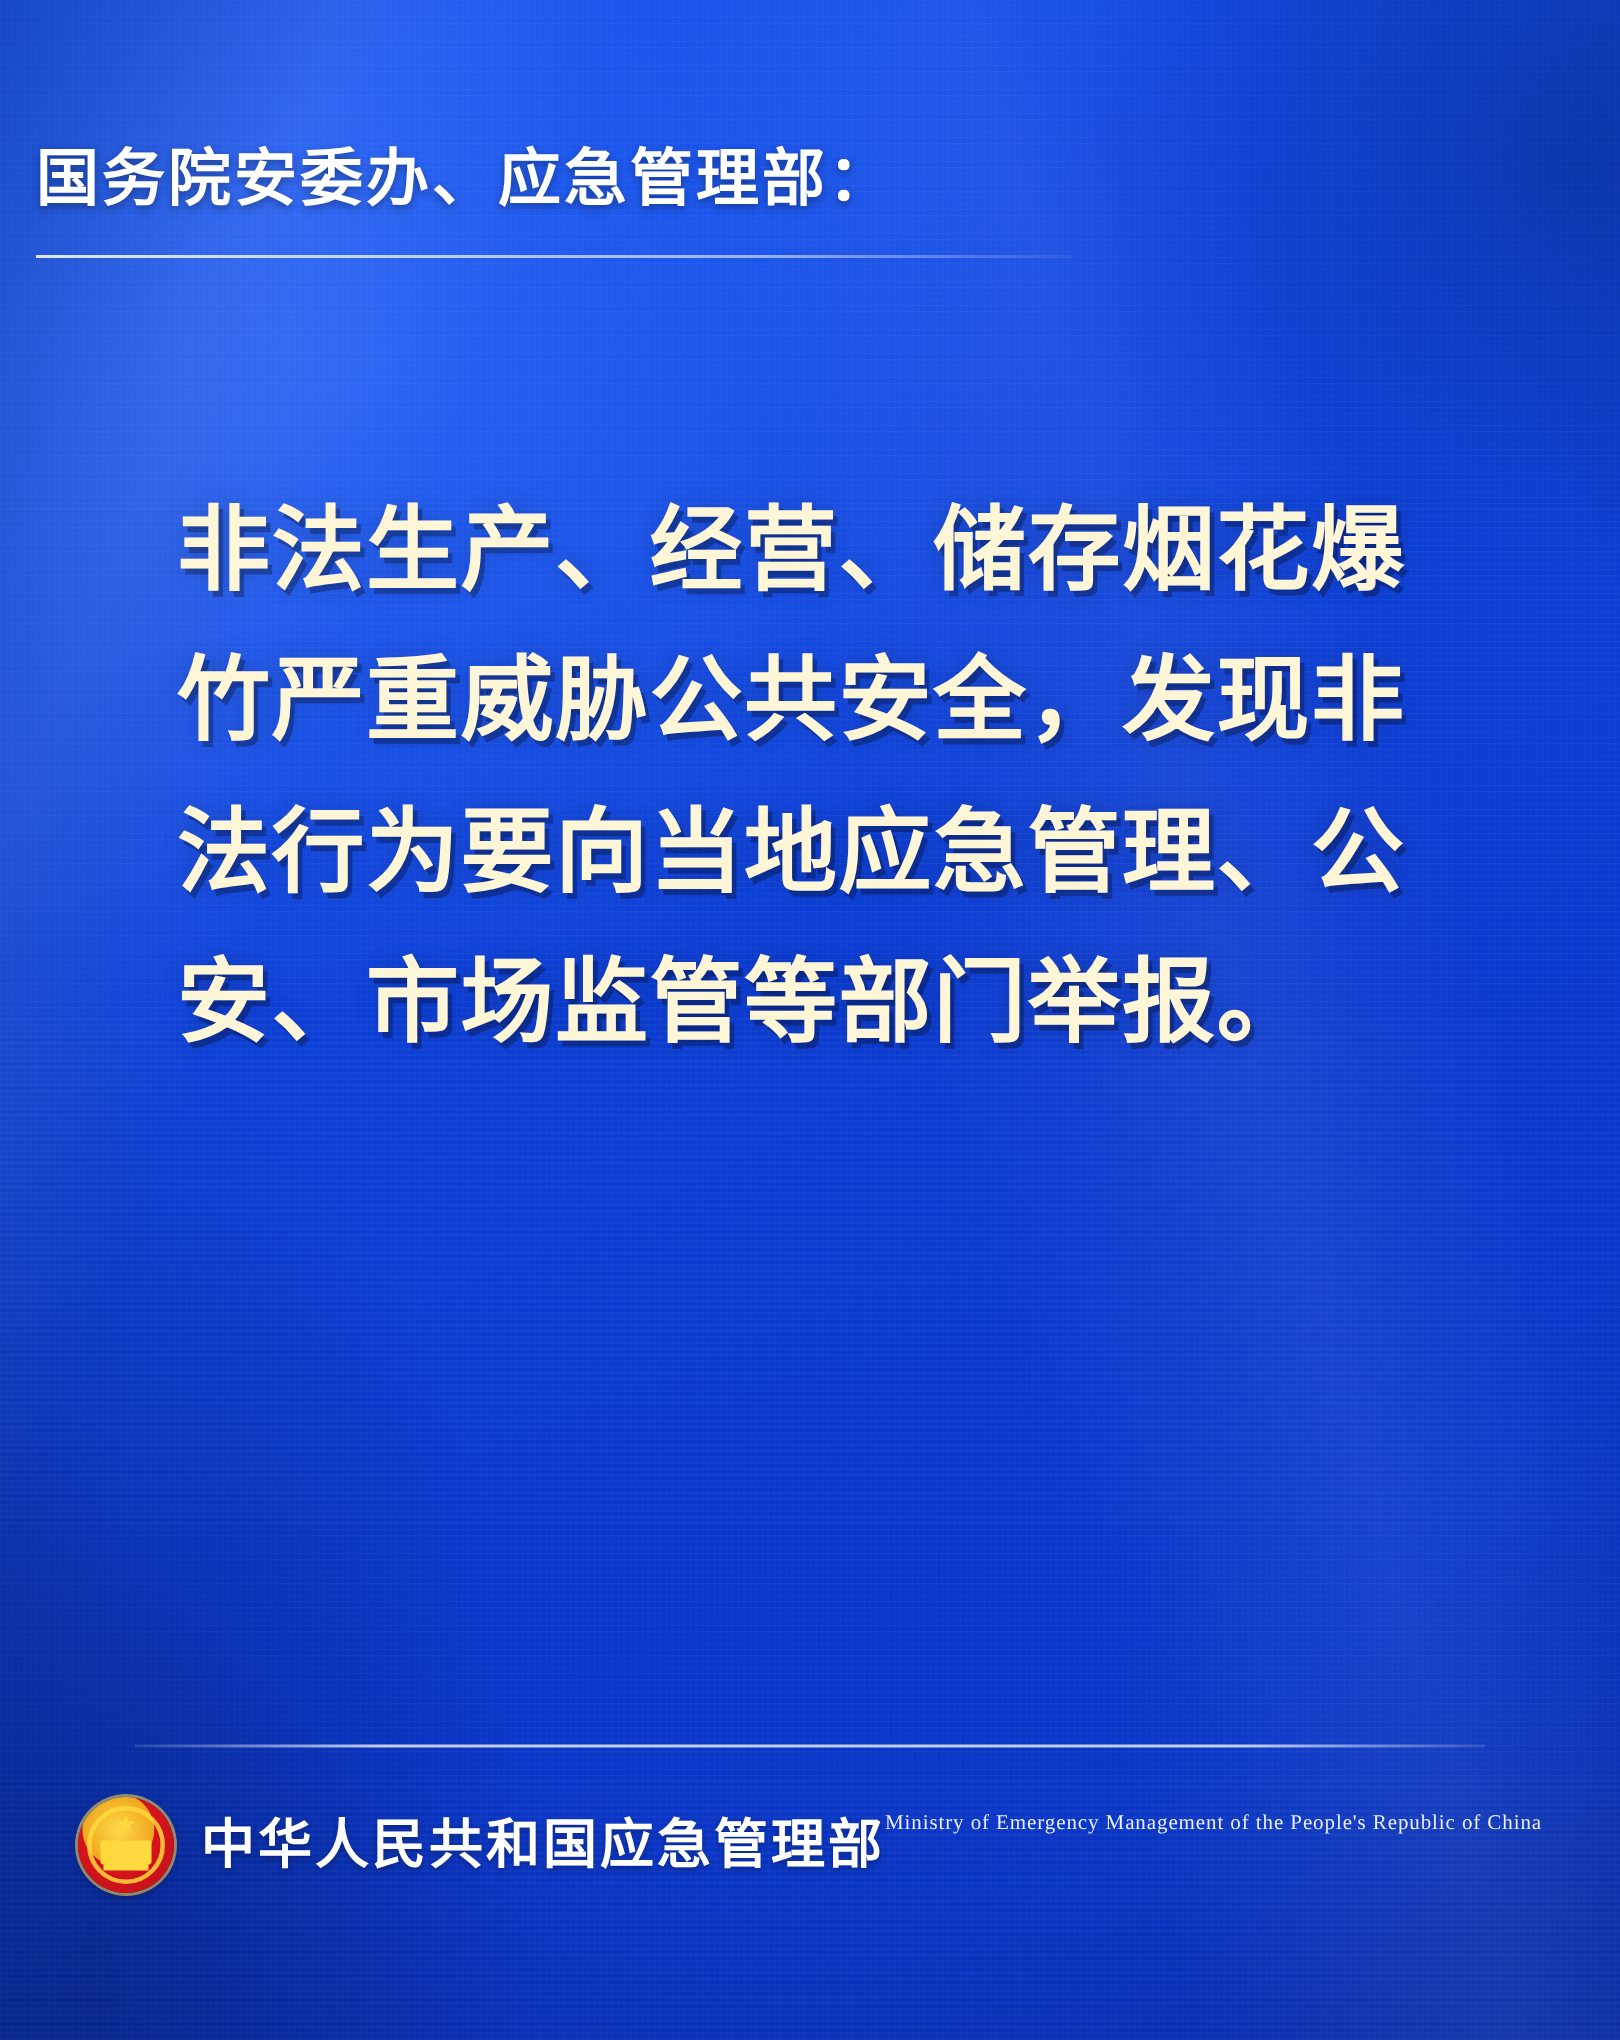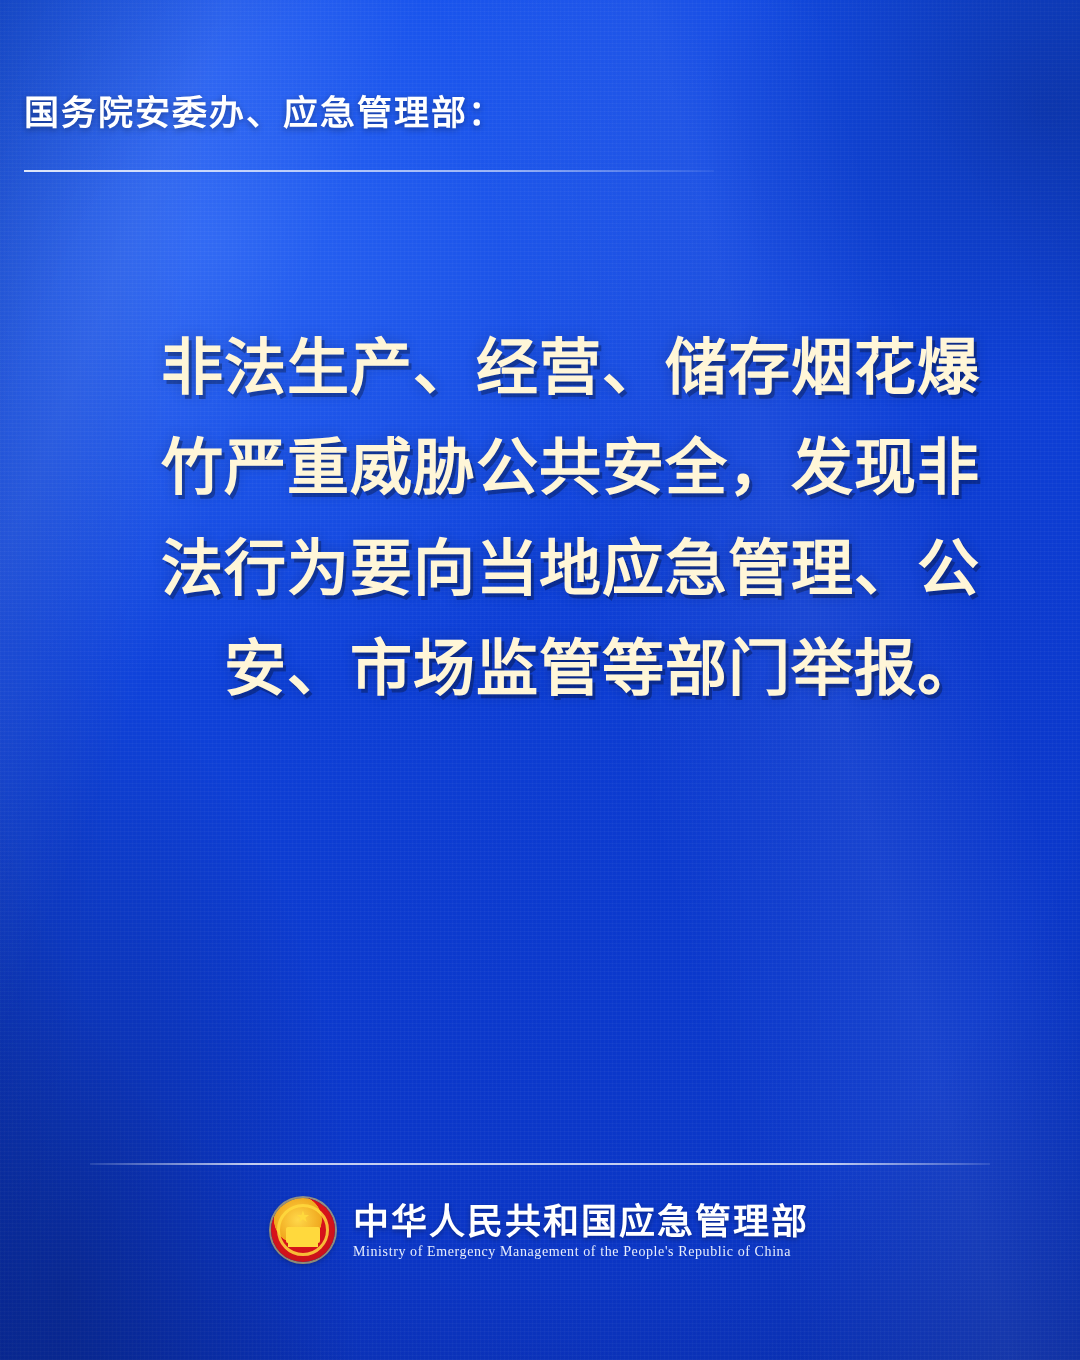--- a/index.html
+++ b/index.html
@@ -51,21 +51,21 @@
     z-index: 3;
     width: 100%;
     height: 100%;
     box-sizing: border-box;
   }
 
   .header-title {
     position: absolute;
     left: 24px;
     top: 84px;
-    font-size: 35px;
+    font-size: 42px;
     font-weight: bold;
     color: #ffffff;
     letter-spacing: 2px;
     text-shadow: 0 2px 6px rgba(0,0,0,0.35);
     white-space: nowrap;
   }
 
   .header-rule {
     position: absolute;
     left: 24px;
@@ -81,21 +81,21 @@
     right: 100px;
     top: 318px;
     font-size: 62px;
     font-weight: bold;
     line-height: 1.62;
     color: #fff6d8;
     letter-spacing: 1px;
     text-shadow:
       3px 4px 0 rgba(0,0,0,0.28),
       0 0 14px rgba(0,0,0,0.18);
-    text-align: right;
+    text-align: left;
   }
 
   .footer-rule {
     position: absolute;
     left: 90px;
     right: 90px;
     top: 1163px;
     height: 2px;
     background: linear-gradient(90deg, rgba(255,255,255,0.10) 0%, rgba(255,255,255,0.75) 18%, rgba(255,255,255,0.75) 82%, rgba(255,255,255,0.10) 100%);
   }
@@ -146,21 +146,21 @@
     top: 50%;
     transform: translate(-50%, -50%);
     width: 46px;
     height: 46px;
     border: 3px solid rgba(255,217,61,0.85);
     border-radius: 50%;
   }
 
   .footer-text {
     display: flex;
-    flex-direction: column;
+    flex-direction: row;
     justify-content: center;
   }
   .footer-cn {
     font-size: 36px;
     font-weight: bold;
     color: #ffffff;
     letter-spacing: 2px;
     line-height: 1.2;
     text-shadow: 0 2px 5px rgba(0,0,0,0.3);
   }

